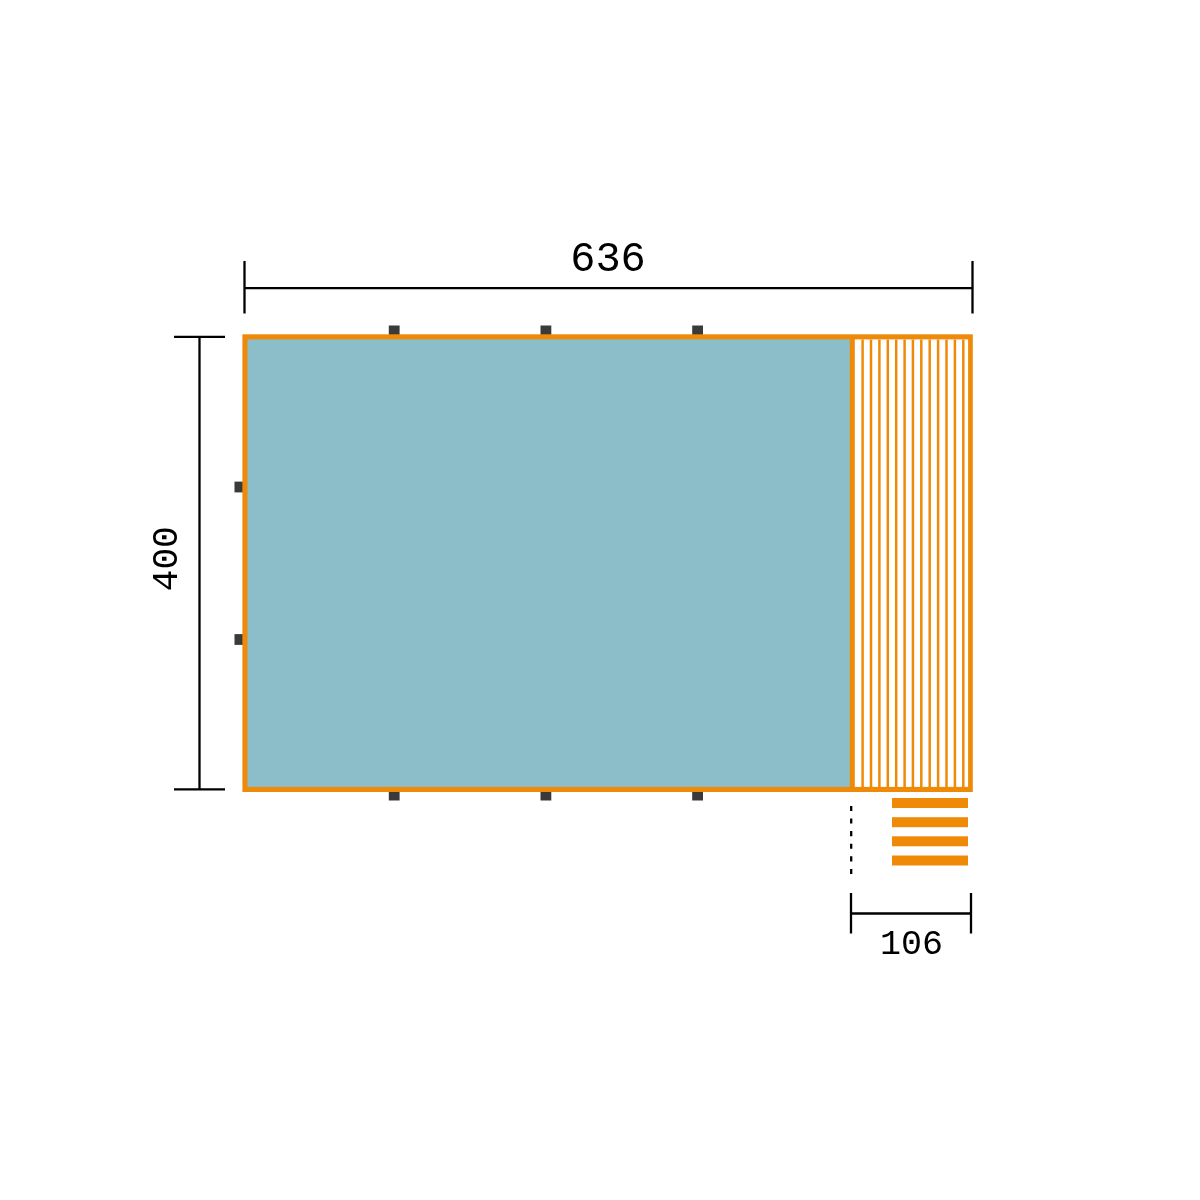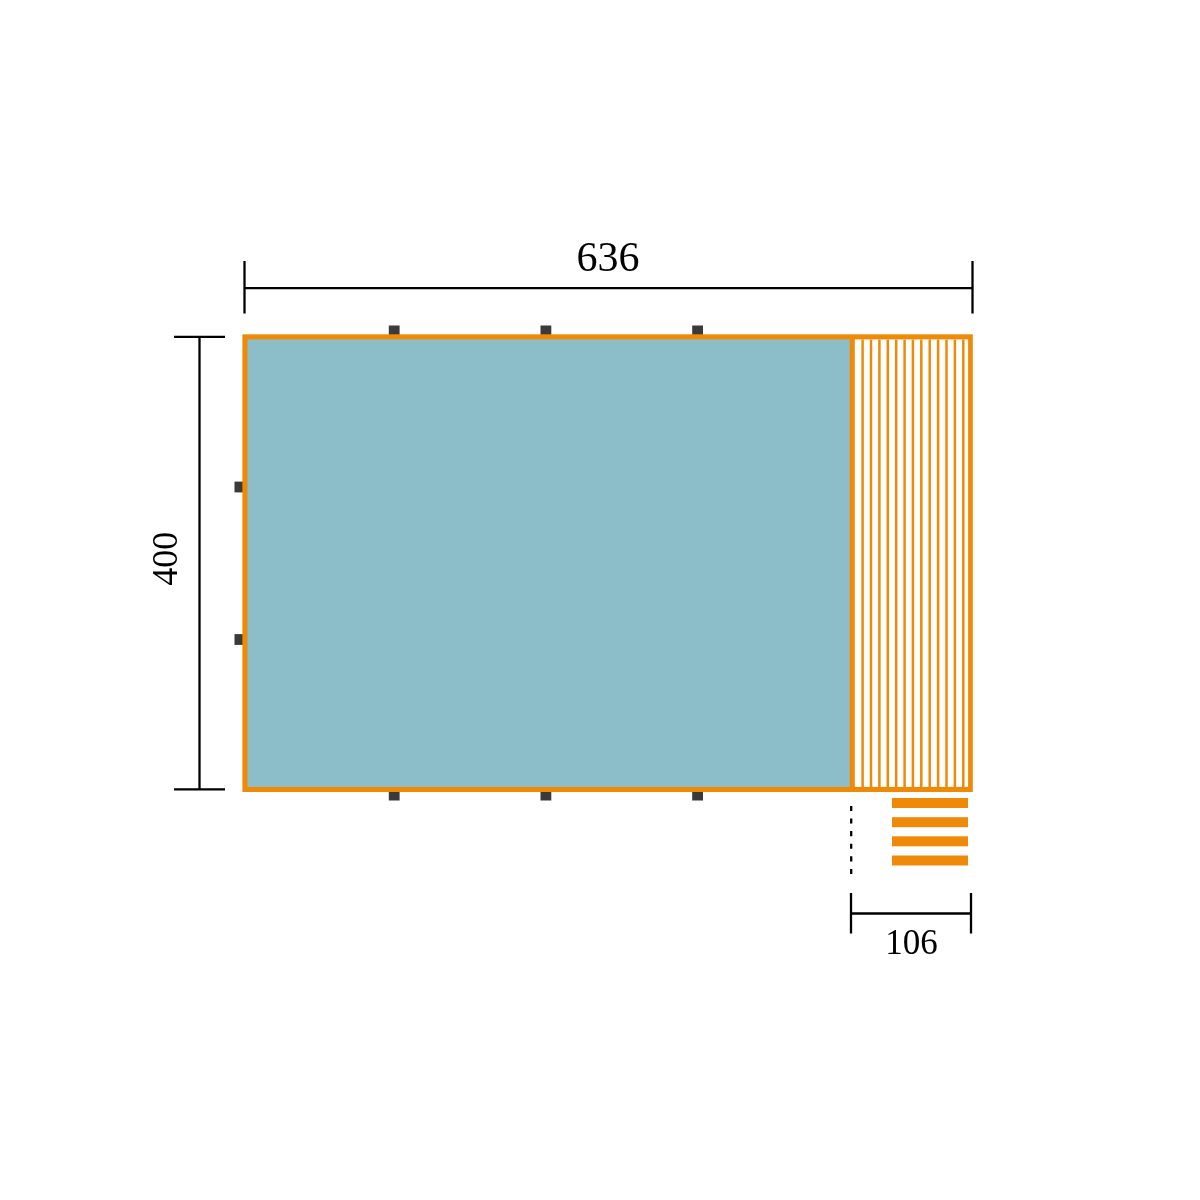--- a/index.html
+++ b/index.html
@@ -1,17 +1,17 @@
 <!DOCTYPE html>
 <html><head>
 <meta charset="utf-8">
 <style>
   html,body{margin:0;padding:0;background:#ffffff;}
   #page{width:1200px;height:1088px;position:relative;background:#ffffff;
-        font-family:Liberation Serif, serif;}
+        font-family:Liberation Mono, monospace;}
   svg{position:absolute;left:0;top:0;}
   text{fill:#000000;}
 </style>
 </head>
 <body>
 
 <div id="page">
 <svg width="1200" height="1200" viewBox="0 0 1200 1200">
 
   <g stroke="#000000" stroke-width="2.3" fill="none">

